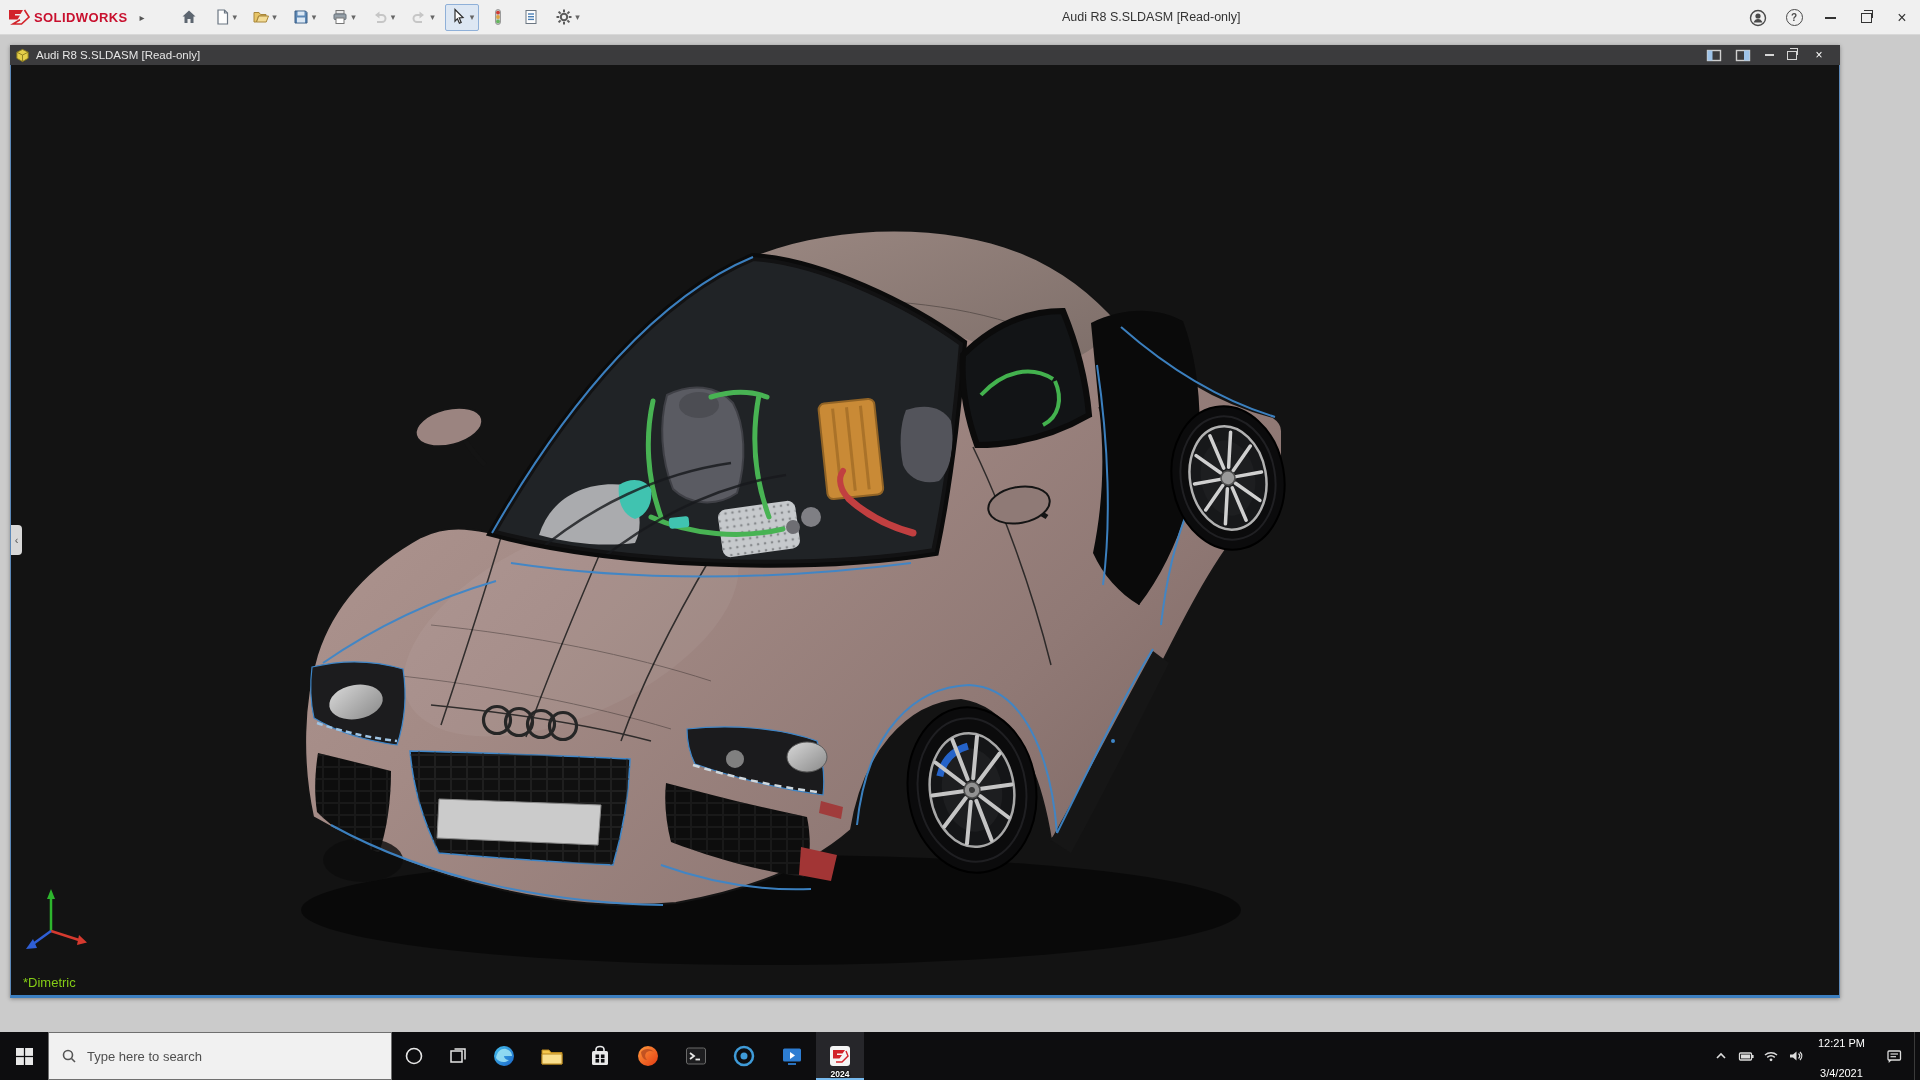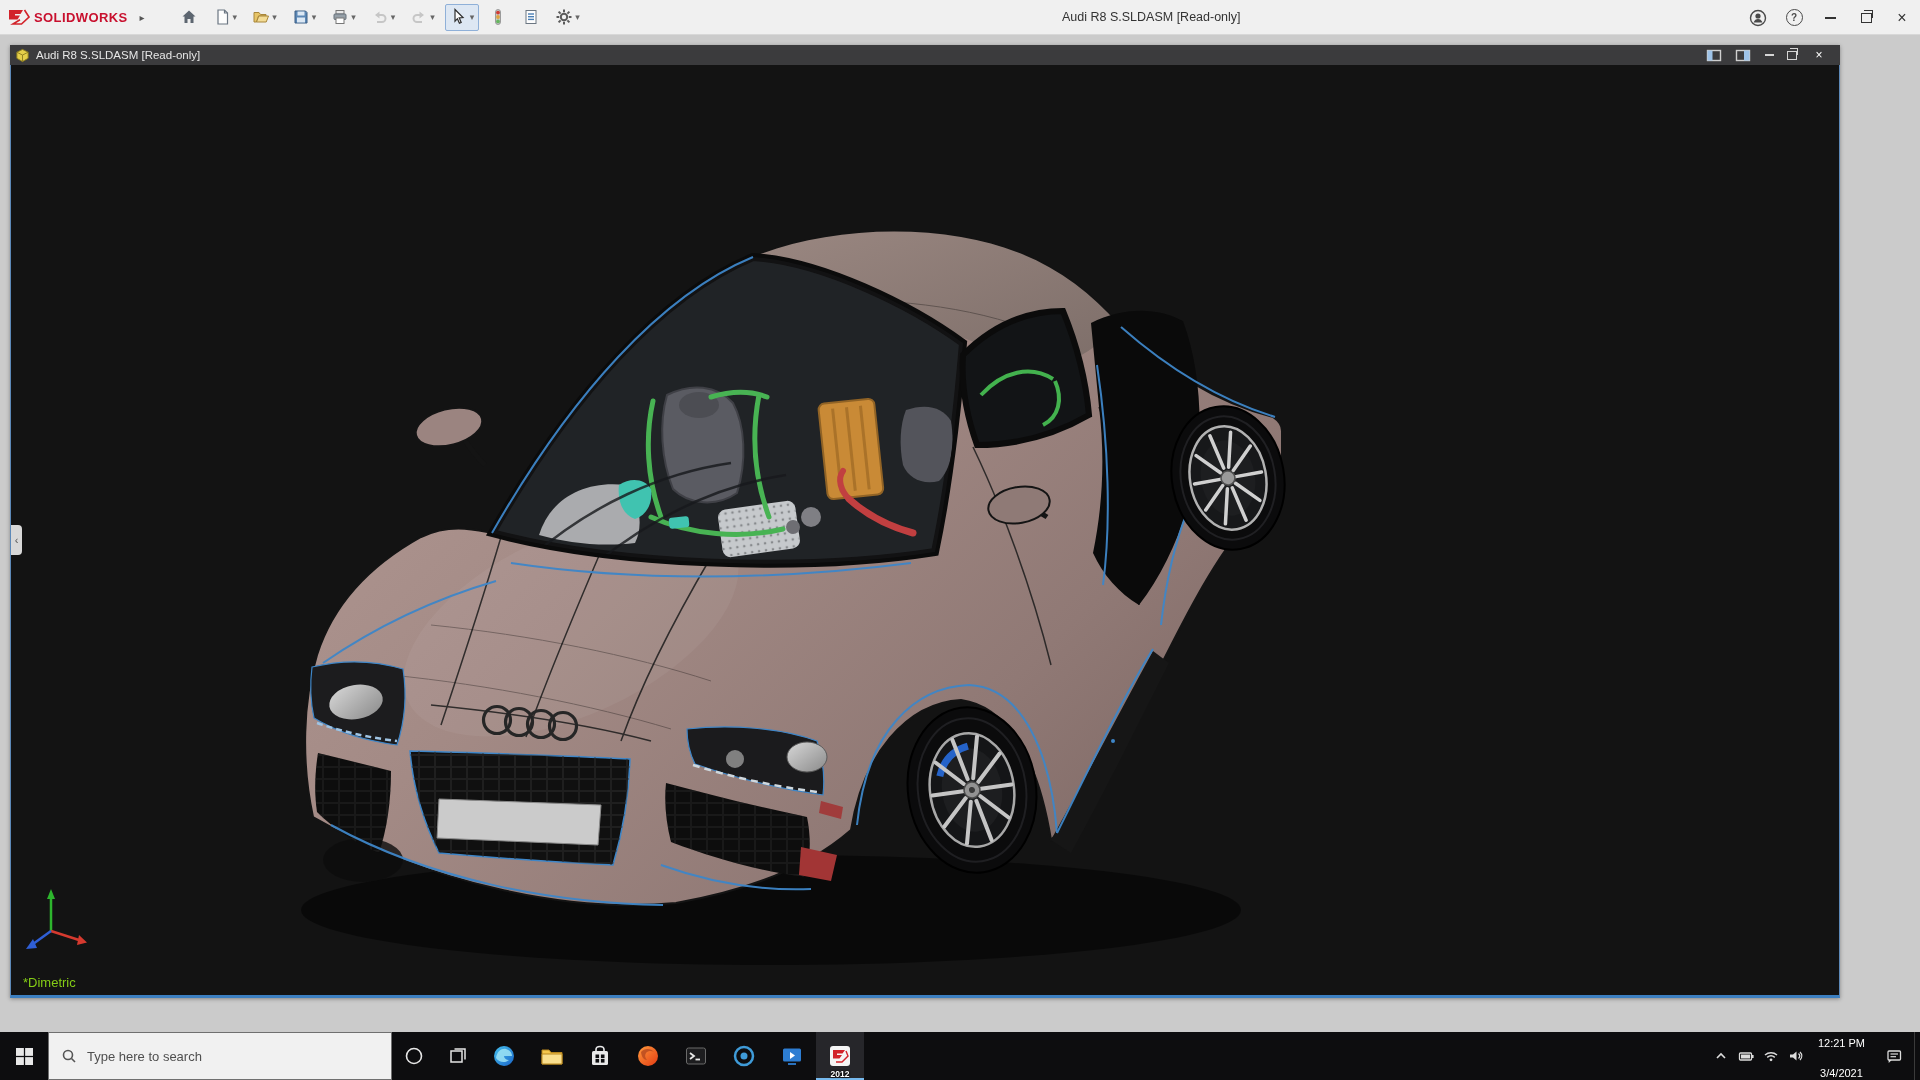--- a/index.html
+++ b/index.html
@@ -511,21 +511,21 @@
         <polygon points="10,8 15,11.5 10,15" fill="#fff"></polygon>
         <line x1="8" y1="20" x2="16" y2="20" stroke="#2d7dd2" stroke-width="1.8"></line>
       </svg>
     </button>
     <button class="tk-btn sw-active">
       <svg width="24" height="24" viewBox="0 0 24 24">
         <rect x="2" y="2" width="20" height="20" rx="3" fill="#f5f5f5"></rect>
         <path d="M5 6 H17 L14.5 9.5 H9 V11 H14 L11.5 14.5 H5 Z" fill="#d2232a"></path>
         <path d="M18 7 L20 12 L14 18 H8" fill="none" stroke="#d2232a" stroke-width="1.4"></path>
       </svg>
-      <span class="sw-badge">2012</span>
+      <span class="sw-badge">2024</span>
     </button>
 
     <div class="tk-spacer"></div>
 
     <button class="tray-btn">
       <svg width="16" height="16" viewBox="0 0 16 16">
         <path d="M4 10 L8 6 L12 10" stroke="#dcdcdc" stroke-width="1.6" fill="none"></path>
       </svg>
     </button>
     <button class="tray-btn">

